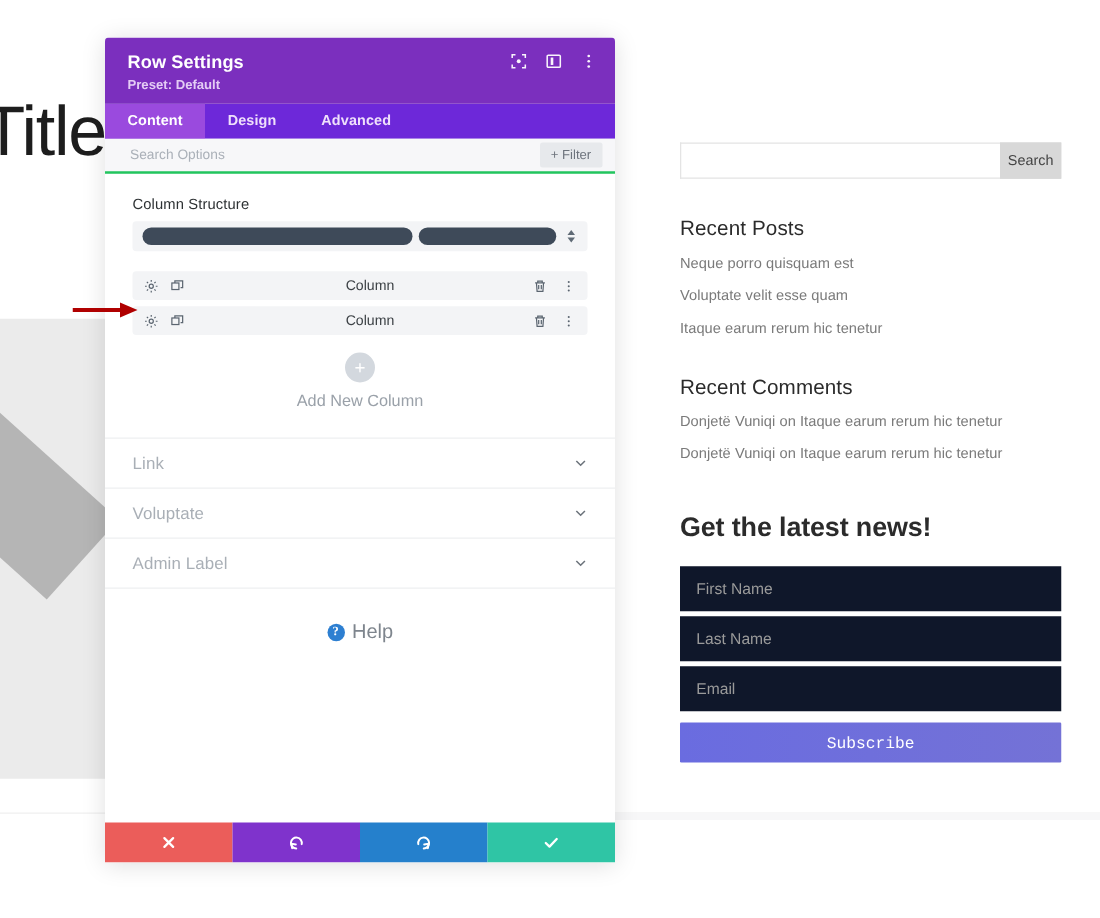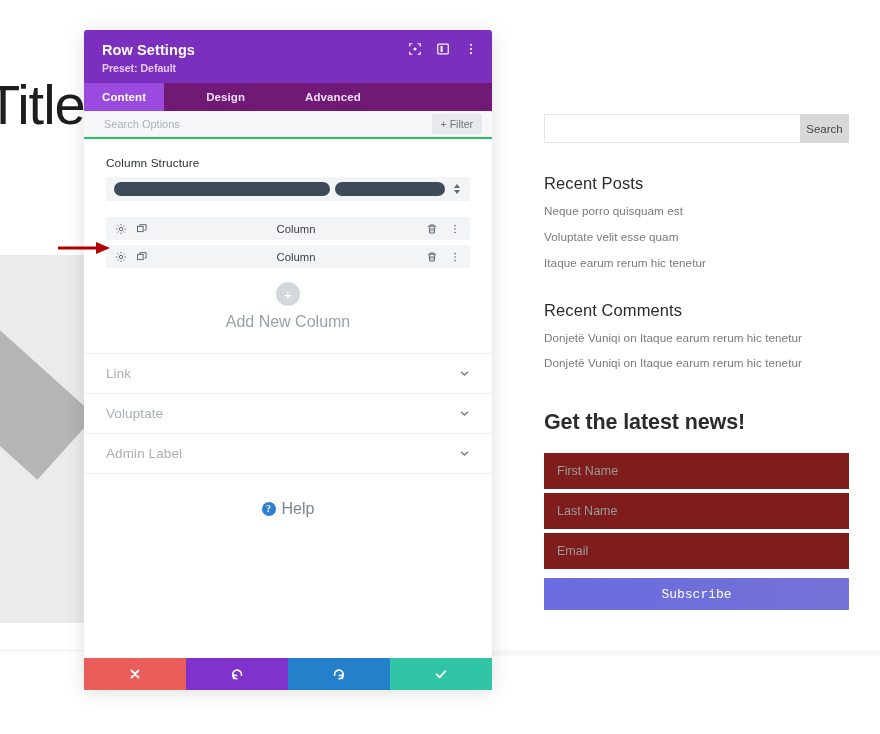--- a/index.html
+++ b/index.html
@@ -60,21 +60,21 @@
   .widget-list { list-style: none; }
   .widget-list li {
     font-size: 11.7px; color: #7a7a7a; line-height: 1.1;
     margin-bottom: 13px; letter-spacing: .05px;
   }
   .news-title {
     font-size: 21.5px; color: #2b2b2b; font-weight: 700;
     margin-top: 40px; margin-bottom: 18px; letter-spacing: -.1px;
   }
   .form-field {
-    width: 305px; height: 36px; background: #7f1d1d;
+    width: 305px; height: 36px; background: #0f172a;
     border: none; display: flex; align-items: center;
     padding: 0 13px; font-size: 12.5px; color: #9a9a9a;
     margin-bottom: 4px; font-family: "Liberation Sans", sans-serif;
     outline: none;
   }
   .form-field::placeholder { color: #9a9a9a; }
   .subscribe-btn {
     width: 305px; height: 32px; margin-top: 5px; border: none;
     background: linear-gradient(to right, #6a6ce0, #7472d6);
     color: #fff; font-size: 13px; cursor: pointer; border-radius: 1px;
@@ -92,21 +92,21 @@
   }
   .modal-header { background: #7b2fbe; padding: 12px 18px 9px 18px; position: relative; }
   .modal-title { color: #fff; font-size: 14.5px; font-weight: bold; letter-spacing: .1px; }
   .modal-preset { color: #e4ccf5; font-size: 10.5px; font-weight: bold; margin-top: 4px; }
   .header-icons {
     position: absolute; right: 14px; top: 12px;
     display: flex; gap: 14px; align-items: center;
   }
   .hicon { width: 14px; height: 14px; color: #fff; opacity: .95; cursor: pointer; display: block; }
 
-  .tabs { background: #701a75; display: flex; height: 28px; gap: 24px; }
+  .tabs { background: #6d28d9; display: flex; height: 28px; }
   .tab {
     padding: 0 18px; display: flex; align-items: center;
     font-size: 11.5px; color: #efe0fb; font-weight: bold; cursor: pointer;
     letter-spacing: .1px;
   }
   .tab.active { background: #9a4ade; color: #fff; }
 
   .search-bar {
     height: 28px; background: #f7f7f9; display: flex; align-items: center;
     padding: 0 10px 0 20px; border-bottom: 2px solid #22c55e; position: relative;
@@ -158,21 +158,21 @@
     font-size: 11.3px; color: #3c4145; pointer-events: none;
   }
   .cicon { width: 12px; height: 12px; color: #5b6570; display: block; cursor: pointer; }
 
   .add-col { text-align: center; margin-top: 14px; }
   .add-circle {
     width: 24px; height: 24px; border-radius: 50%; background: #d3d8de;
     display: inline-flex; align-items: center; justify-content: center;
     color: #fff; font-size: 15px; line-height: 1; cursor: pointer;
   }
-  .add-label { font-size: 16px; color: #9aa1a9; margin-top: 7px; }
+  .add-label { font-size: 13px; color: #9aa1a9; margin-top: 7px; }
 
   .accordions { margin-top: 22px; border-top: 1px solid #eeeff1; }
   .acc-row {
     height: 40px; display: flex; align-items: center;
     padding: 0 22px; border-bottom: 1px solid #eeeff1; cursor: pointer;
   }
   .acc-label { font-size: 13.5px; color: #a9afb6; font-weight: 400; letter-spacing: .1px; }
   .chev { margin-left: auto; width: 11px; height: 11px; color: #6c737b; display: block; }
 
   .help-wrap {

